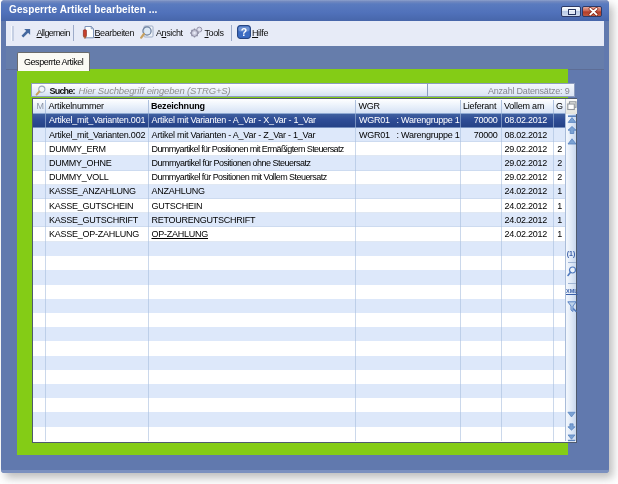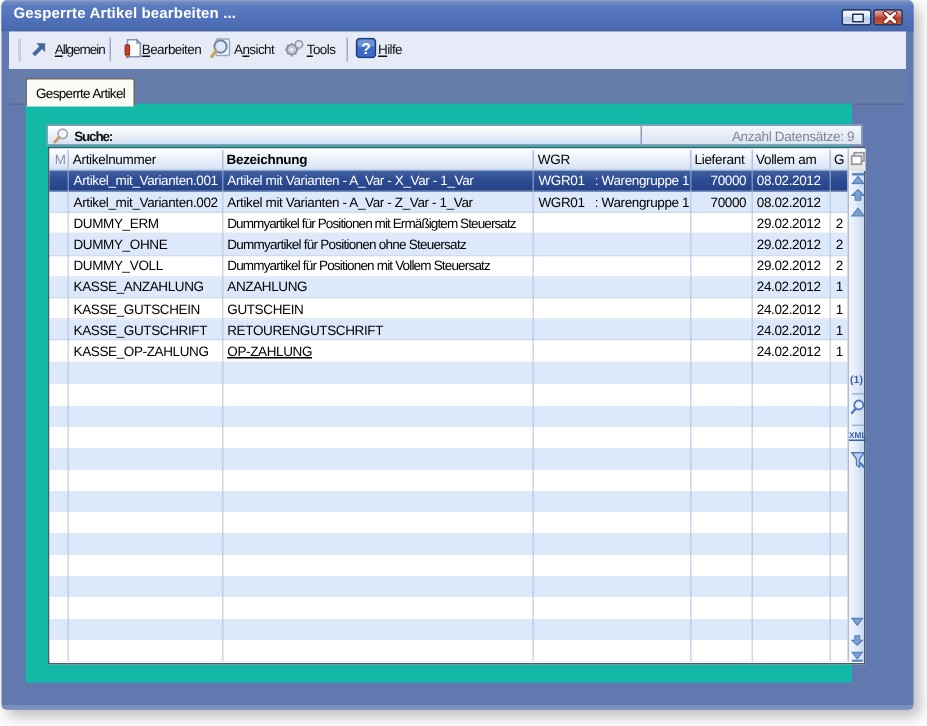--- a/index.html
+++ b/index.html
@@ -19,21 +19,21 @@
   #toolbar{left:4.5px;top:21px;width:598.5px;height:24.5px;background:#e7ebf7;border-bottom:1px solid #c3cde3;}
   .tbtext{position:absolute;top:7px;font-size:9px;letter-spacing:-0.4px;color:#101010;}
   .tbsep{position:absolute;top:4px;width:1px;height:16px;background:#9dabc9;}
   #grip{left:5.5px;top:5px;width:2px;height:15px;background:#c6d0e4;border-left:1px solid #f5f8fd;}
   
   #tabstrip{left:4.5px;top:45.5px;width:598.5px;height:23px;background:#667dab;border-bottom:1px solid #5d6d96;}
   #tab{left:11.5px;top:6px;width:71px;height:18px;background:#fbfaf4;border:1px solid #6b6b6b;border-bottom:none;
        border-radius:2px 2px 0 0;z-index:3;}
   #tab span{position:absolute;left:6px;top:4px;font-size:9px;letter-spacing:-0.45px;color:#000;}
   
-  #page{left:16px;top:68.5px;width:551px;height:386.5px;background:#14b8a6;}
+  #page{left:16px;top:68.5px;width:551px;height:386.5px;background:#84cc16;}
   
   #searchbar{left:14px;top:14.5px;width:543.5px;height:13.5px;box-sizing:border-box;border:1px solid #8c9cbe;
      background:linear-gradient(#ffffff,#e9eff9 55%,#d5e1f3);}
   #searchbar .lbl{position:absolute;left:17.5px;top:1.5px;font-size:9px;font-weight:bold;color:#111;letter-spacing:-0.8px;}
   #searchbar .hint{position:absolute;left:46.5px;top:1px;font-size:9.5px;font-style:italic;color:#8f8f8f;letter-spacing:-0.15px;}
   #anzahl{left:409.5px;top:14.5px;width:148px;height:13.5px;box-sizing:border-box;border:1px solid #8c9cbe;
      background:linear-gradient(#f3f7fd,#dbe4f4);}
   #anzahl span{position:absolute;right:4px;top:1.5px;font-size:9px;color:#85858f;letter-spacing:-0.2px;}
   
   #grid{left:14.5px;top:29.5px;width:545.5px;height:344.5px;box-sizing:border-box;border:1px solid #4f5a6e;background:#fff;}
@@ -117,20 +117,21 @@
       </div>
   </div>
 
   <div class="abs" id="page">
     <div class="abs" id="searchbar">
       <svg style="position:absolute;left:3px;top:1px" width="12" height="11" viewBox="0 0 12 11">
         <circle cx="6.8" cy="4.2" r="3.1" fill="#f3f7fb" stroke="#9aa7bd" stroke-width="1.1"></circle>
         <path d="M4.4 6.5 L1.6 9.6" stroke="#caa05c" stroke-width="2" stroke-linecap="round"></path>
       </svg>
       <span class="lbl">Suche:</span>
+      <span class="hint">Hier Suchbegriff eingeben (STRG+S)</span>
     </div>
     <div class="abs" id="anzahl">
         <span>Anzahl Datensätze: 9</span>
       </div>
 
     <div class="abs" id="grid">
       <div id="ghead">
         <div class="hlbl" style="left:4px;color:#8a94a6;">M</div>
         <div class="hlbl" style="left:16px;">Artikelnummer</div>
         <div class="hlbl" style="left:118.5px;font-weight:bold;">Bezeichnung</div>

